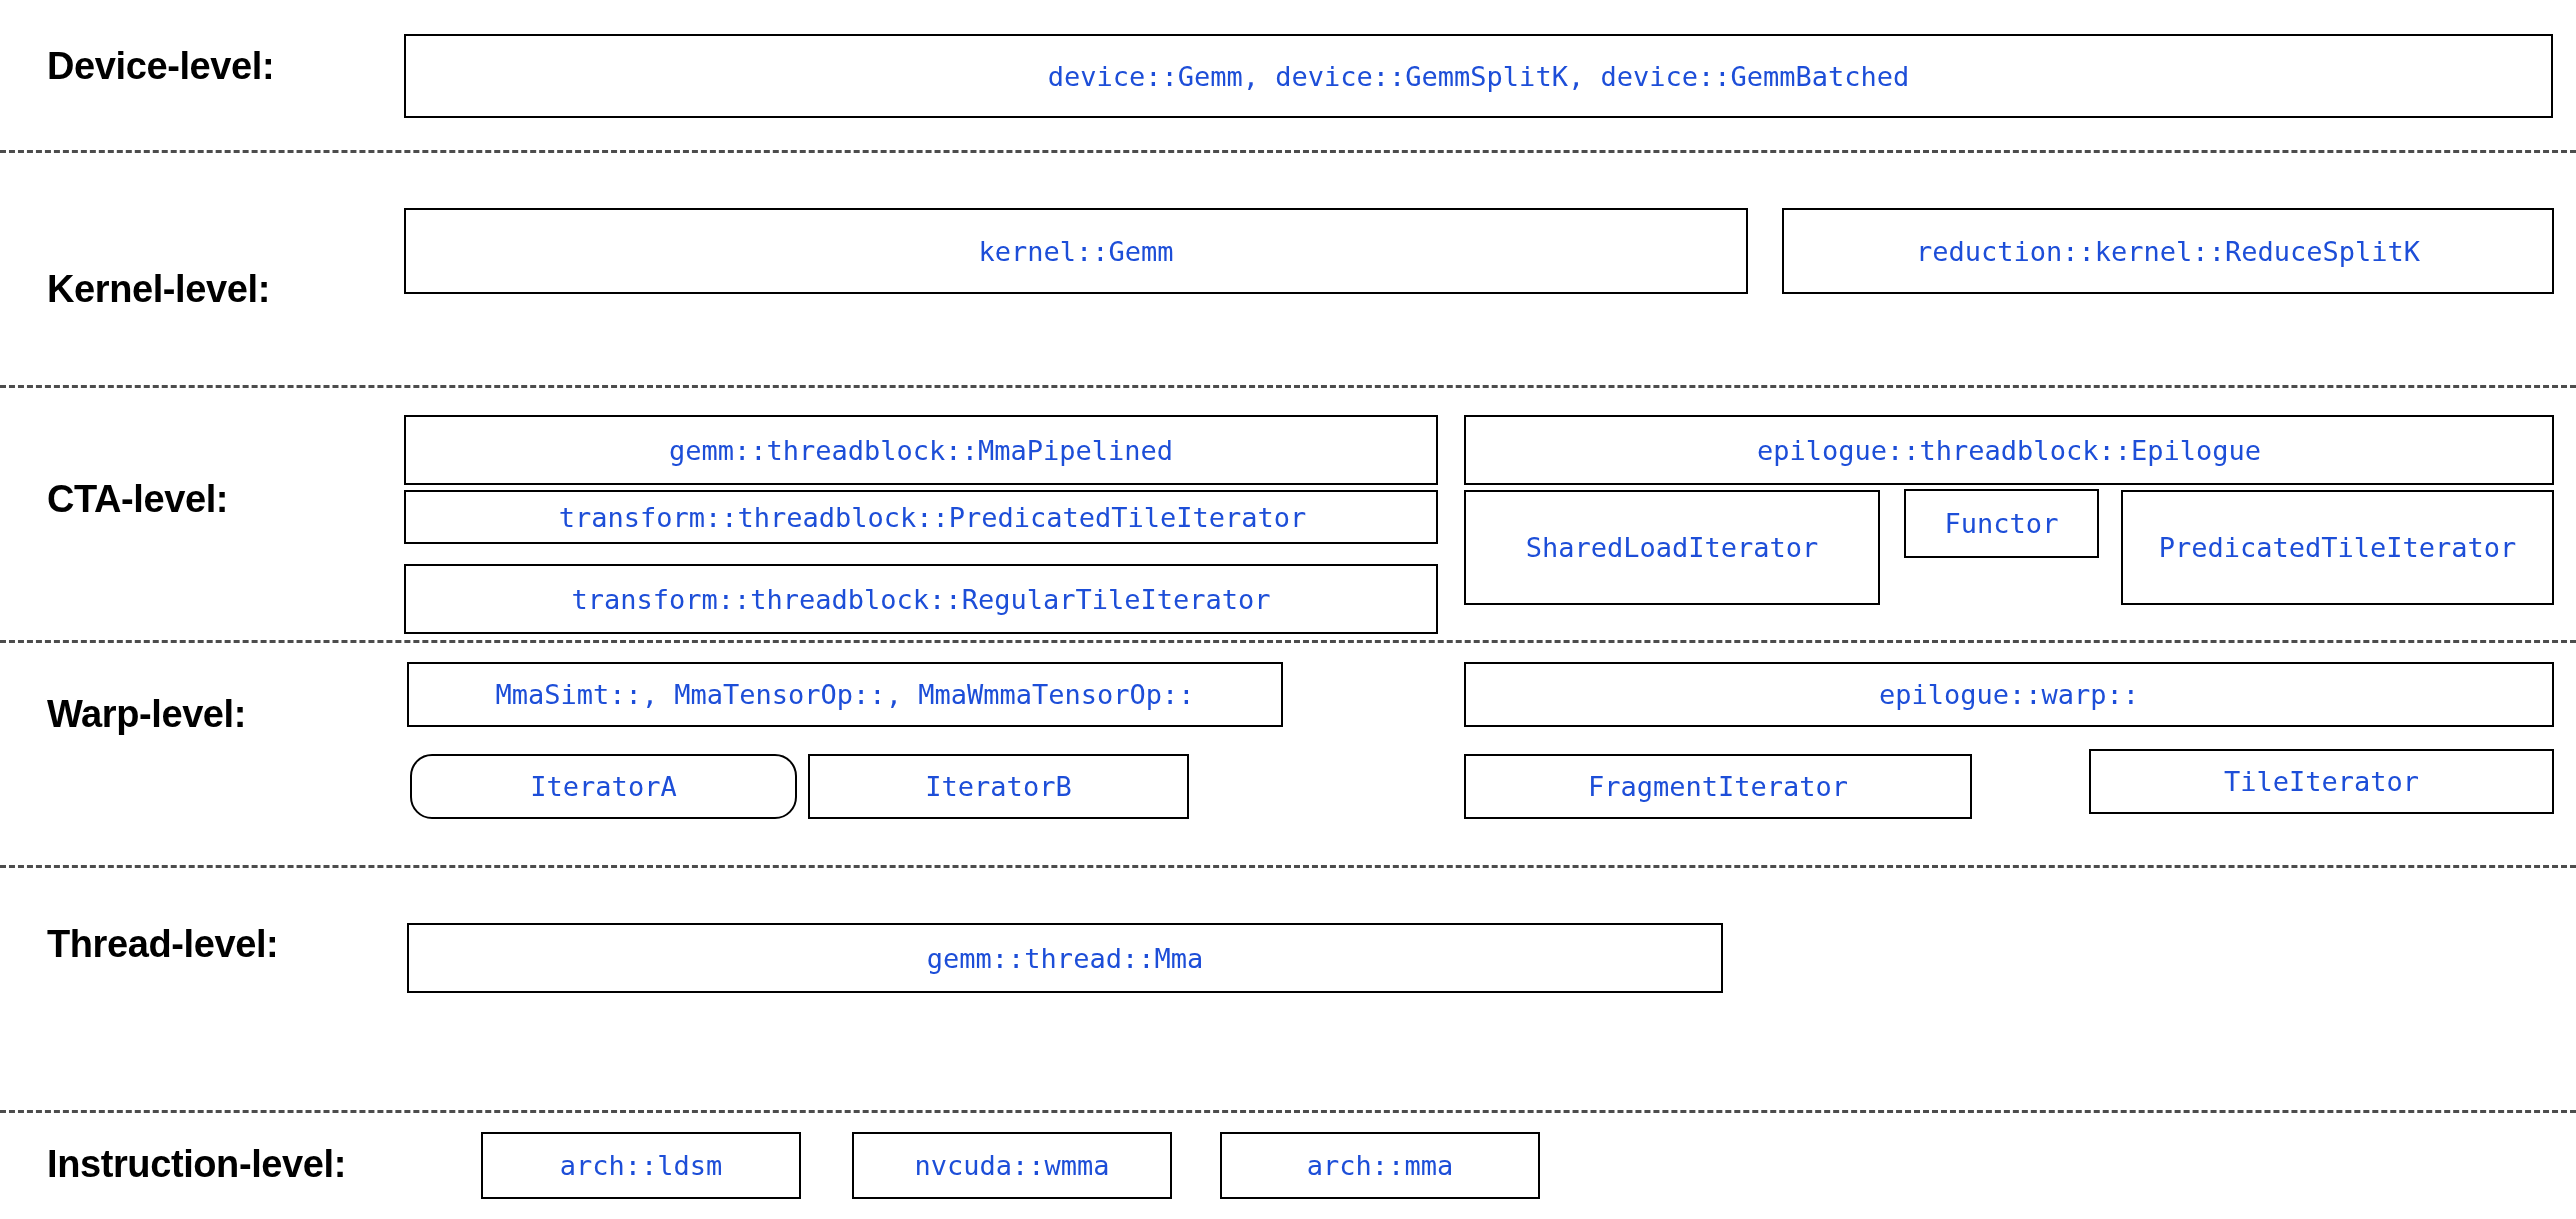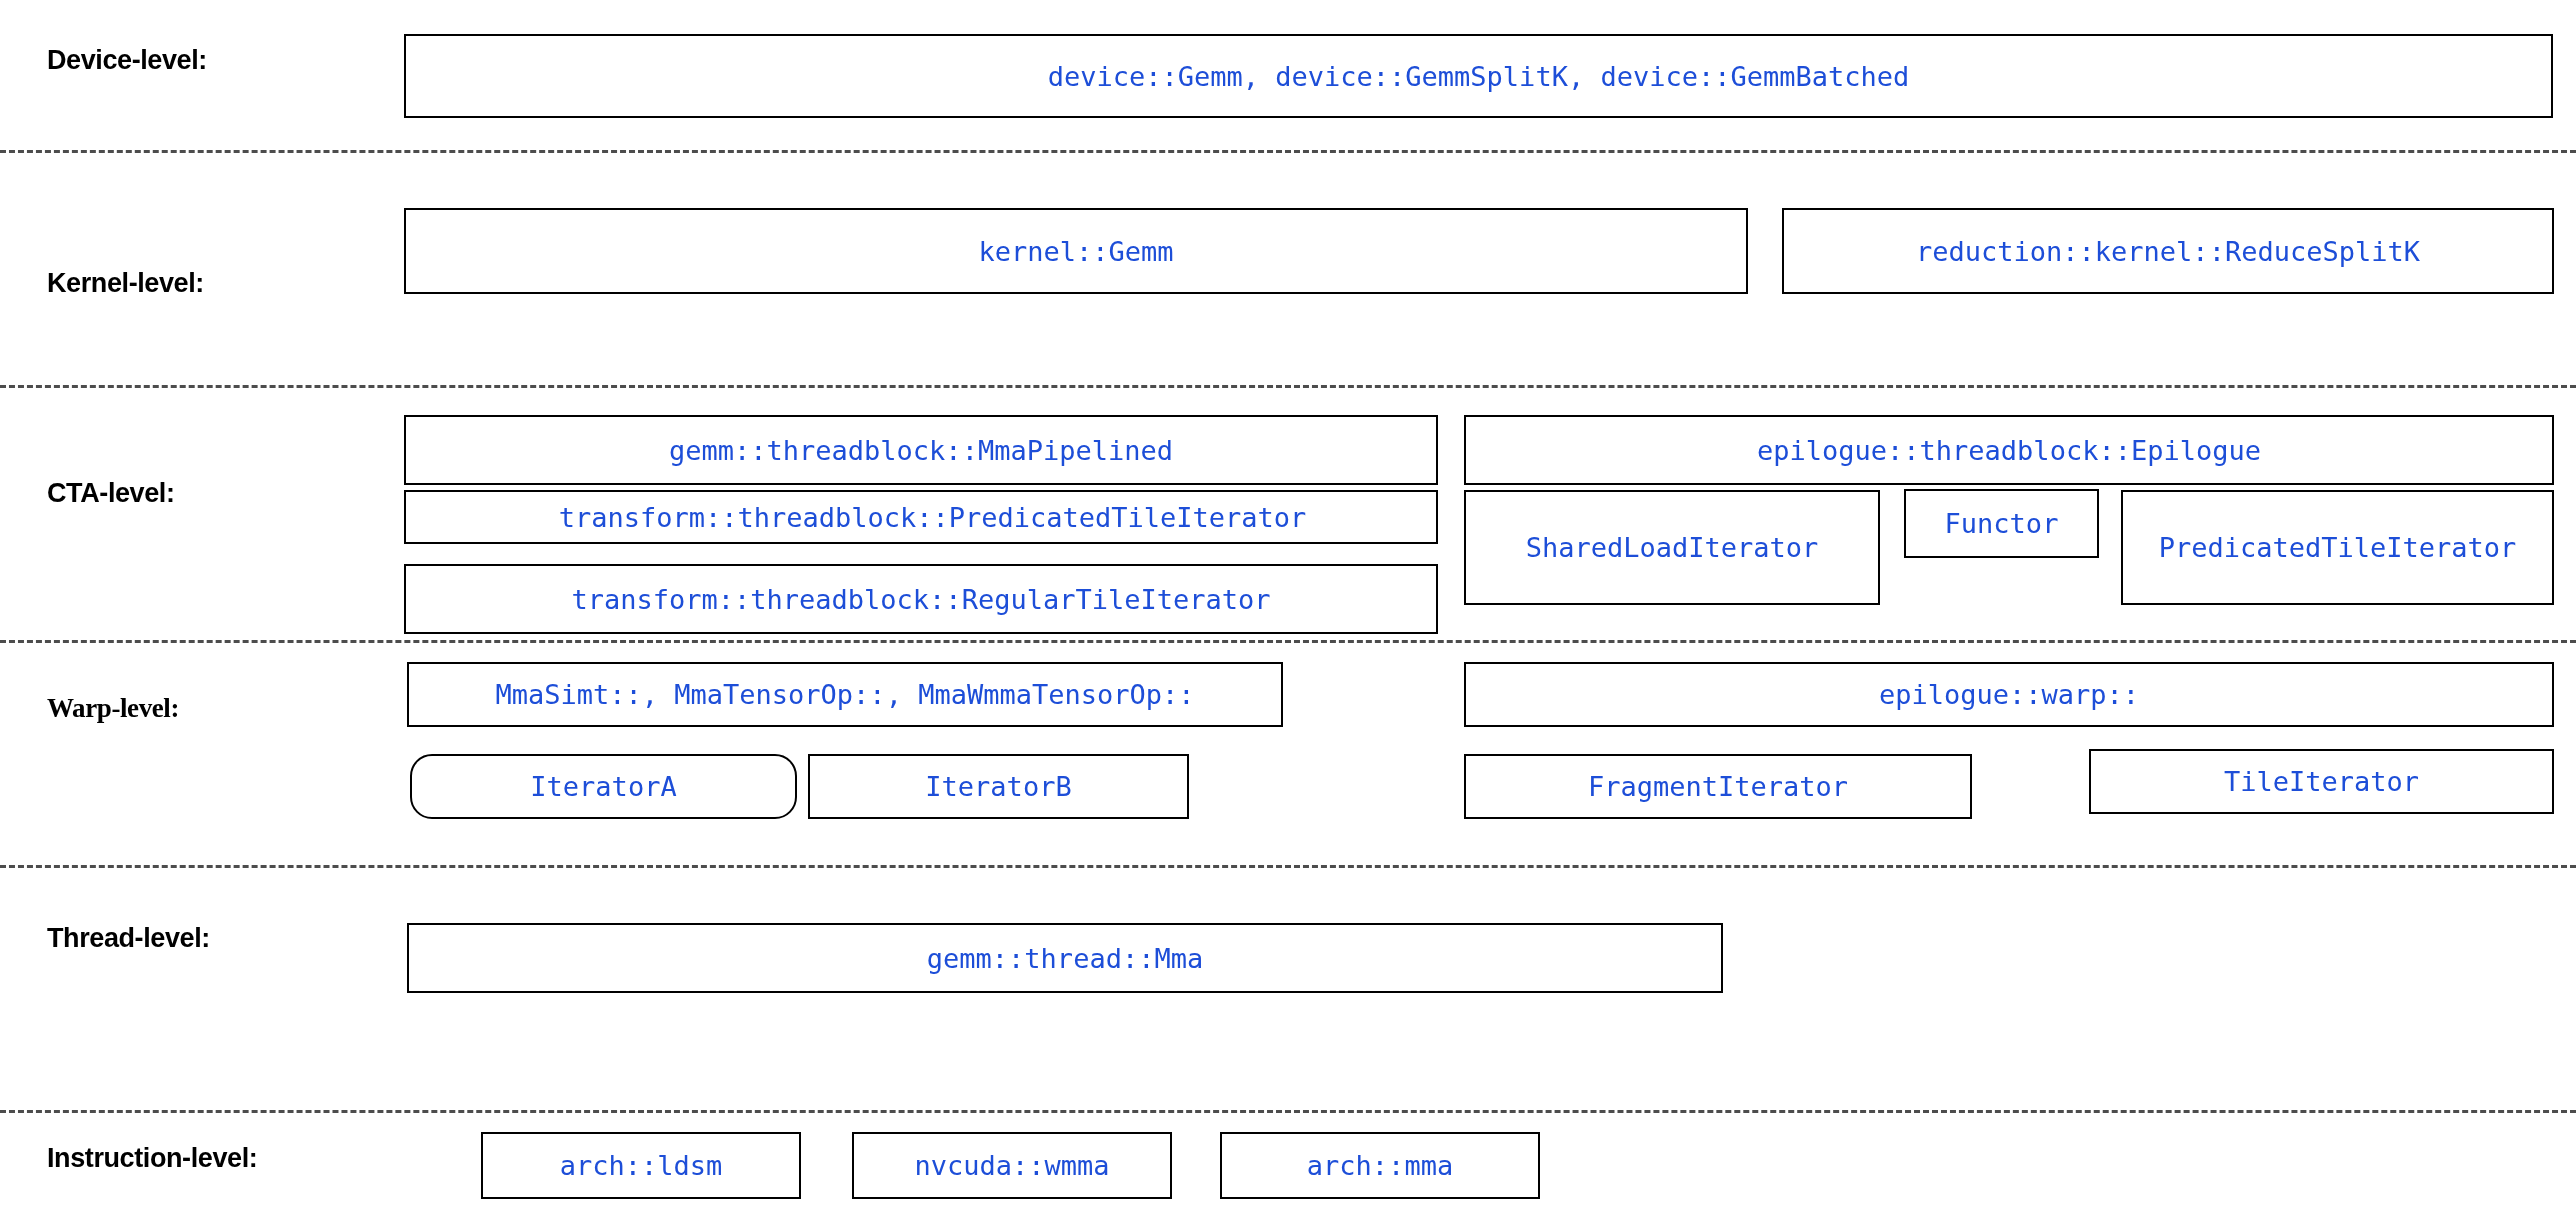--- a/index.html
+++ b/index.html
@@ -12,21 +12,21 @@
     width: 2576px;
     height: 1219px;
     background: #ffffff;
     overflow: hidden;
     font-family: "Liberation Sans", sans-serif;
   }
   .row-label {
     position: absolute;
     font-family: "Liberation Sans", sans-serif;
     font-weight: bold;
-    font-size: 27px;
+    font-size: 38px;
     color: #000000;
     white-space: nowrap;
     letter-spacing: -0.4px;
     line-height: 1;
   }
   .box {
     position: absolute;
     box-sizing: border-box;
     border: 2.3px solid #000000;
     background: #ffffff;
@@ -104,21 +104,21 @@
   <div class="box" style="left:1904px; top:489px; width:195px; height:69px;">
     <span class="lbl">Functor</span>
   </div>
 
   <div class="box" style="left:2121px; top:490px; width:433px; height:115px;">
     <span class="lbl">PredicatedTileIterator</span>
   </div>
 
   <div class="divider" style="top:640px;"></div>
 
-  <div class="row-label" style="left:47px; top:695px;font-family:Liberation Serif, serif;">Warp-level:</div>
+  <div class="row-label" style="left:47px; top:695px;">Warp-level:</div>
 
   <div class="box" style="left:407px; top:662px; width:876px; height:65px;">
     <span class="lbl">MmaSimt::, MmaTensorOp::, MmaWmmaTensorOp::</span>
   </div>
 
   <div class="box" style="left:1464px; top:662px; width:1090px; height:65px;">
     <span class="lbl">epilogue::warp::</span>
   </div>
 
   <div class="box" style="left:410px; top:754px; width:387px; height:65px;border-radius:22px;">

